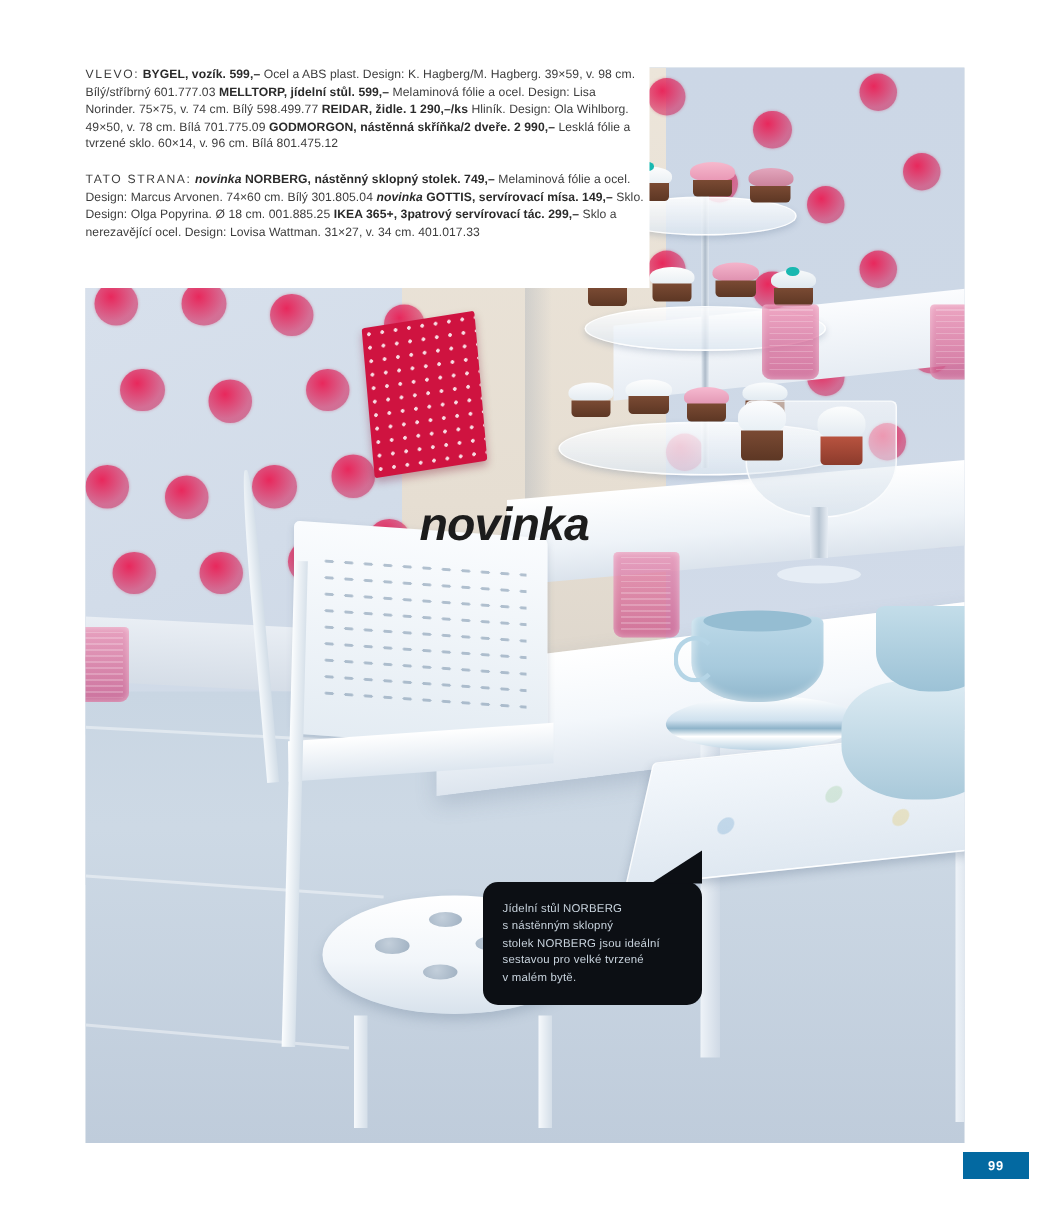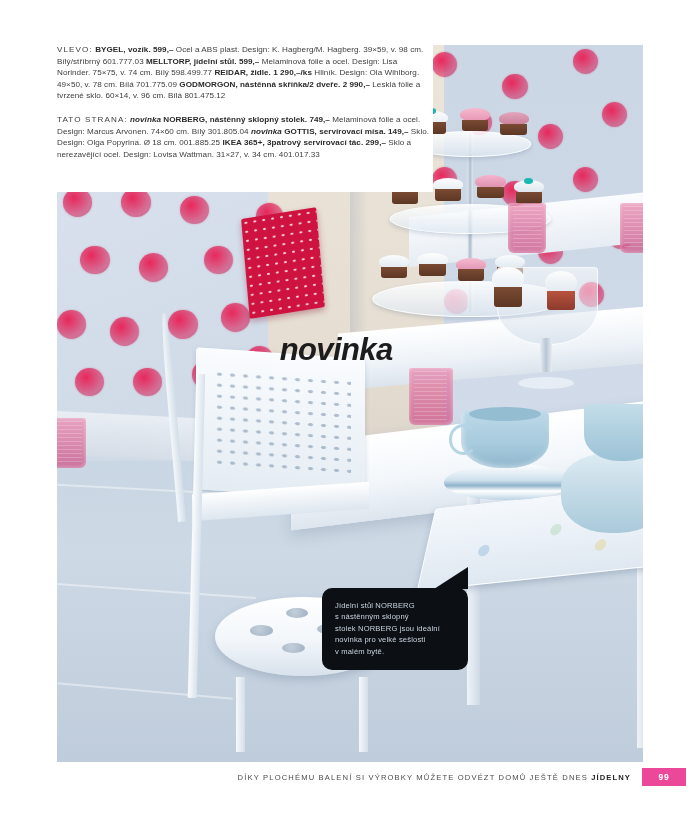--- a/index.html
+++ b/index.html
@@ -460,21 +460,21 @@
     letter-spacing: 1.15px;
     color: #4a4a4a;
     white-space: nowrap;
   }
   .footer-text .dept { font-weight: bold; color: #1f1f1f; letter-spacing: 1.1px; }
   .page-badge {
     margin-left: 11px;
     margin-right: 14px;
     width: 44px;
     height: 18px;
-    background: #ec4899;
+    background: #0369a1;
     color: #ffffff;
     font-size: 8.6px;
     font-weight: bold;
     letter-spacing: 0.6px;
     display: flex;
     align-items: center;
     justify-content: center;
   }
 </style>
 </head>
@@ -660,23 +660,19 @@
 <div class="copy-block">
   <p class="copy-para"><span class="lead">VLEVO:</span><span> </span><span class="b">BYGEL, vozík. 599,–</span><span> Ocel a ABS plast. Design: K. Hagberg/M. Hagberg. 39×59, v. 98 cm. Bílý/stříbrný 601.777.03 </span><span class="b">MELLTORP, jídelní stůl. 599,–</span><span> Melaminová fólie a ocel. Design: Lisa Norinder. 75×75, v. 74 cm. Bílý 598.499.77 </span><span class="b">REIDAR, židle. 1 290,–/ks</span><span> Hliník. Design: Ola Wihlborg. 49×50, v. 78 cm. Bílá 701.775.09 </span><span class="b">GODMORGON, nástěnná skříňka/2 dveře. 2 990,–</span><span> Lesklá fólie a tvrzené sklo. 60×14, v. 96 cm. Bílá 801.475.12</span></p>
   <p class="copy-para"><span class="lead">TATO STRANA:</span><span> </span><span class="i">novinka</span><span> </span><span class="b">NORBERG, nástěnný sklopný stolek. 749,–</span><span> Melaminová fólie a ocel. Design: Marcus Arvonen. 74×60 cm. Bílý 301.805.04 </span><span class="i">novinka</span><span> </span><span class="b">GOTTIS, servírovací mísa. 149,–</span><span> Sklo. Design: Olga Popyrina. Ø 18 cm. 001.885.25 </span><span class="b">IKEA 365+, 3patrový servírovací tác. 299,–</span><span> Sklo a nerezavějící ocel. Design: Lovisa Wattman. 31×27, v. 34 cm. 401.017.33</span></p>
 </div>
 
 <div class="callout">
   <div class="callout-tab"></div>
   <p>Jídelní stůl NORBERG</p>
   <p>s nástěnným sklopný</p>
   <p>stolek NORBERG jsou ideální</p>
-  <p>novinka pro velké sešlosti</p>
+  <p>sestavou pro velké tvrzené</p>
   <p>v malém bytě.</p>
 </div>
 
 <div class="footer">
-  <div class="footer-text">
-    <span>DÍKY PLOCHÉMU BALENÍ SI VÝROBKY MŮŽETE ODVÉZT DOMŮ JEŠTĚ DNES</span>
-    <span class="dept">JÍDELNY</span>
-  </div>
   <div class="page-badge">99</div>
 </div>
 
 </body></html>

